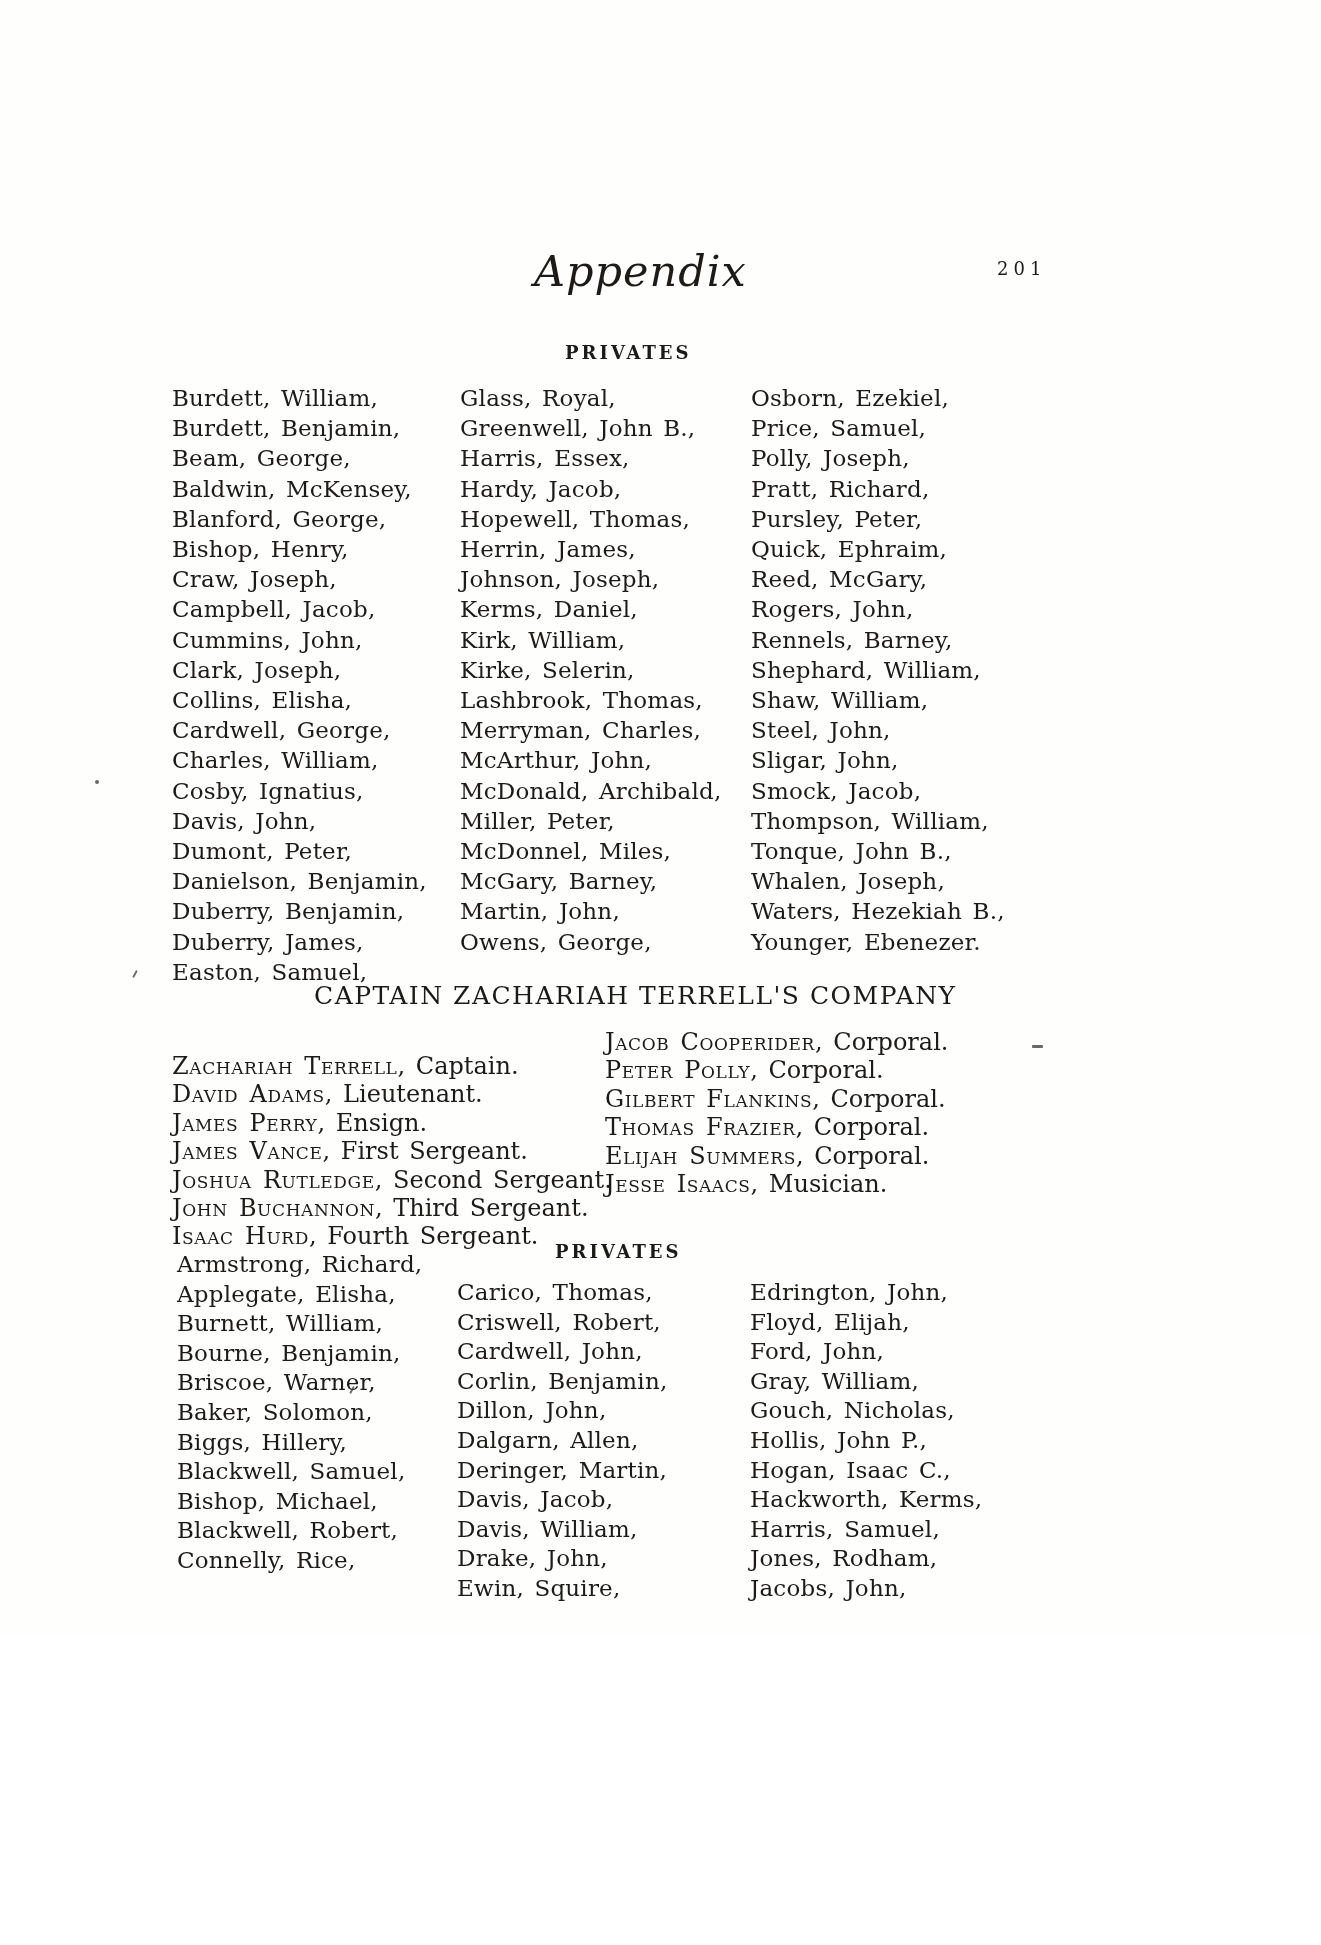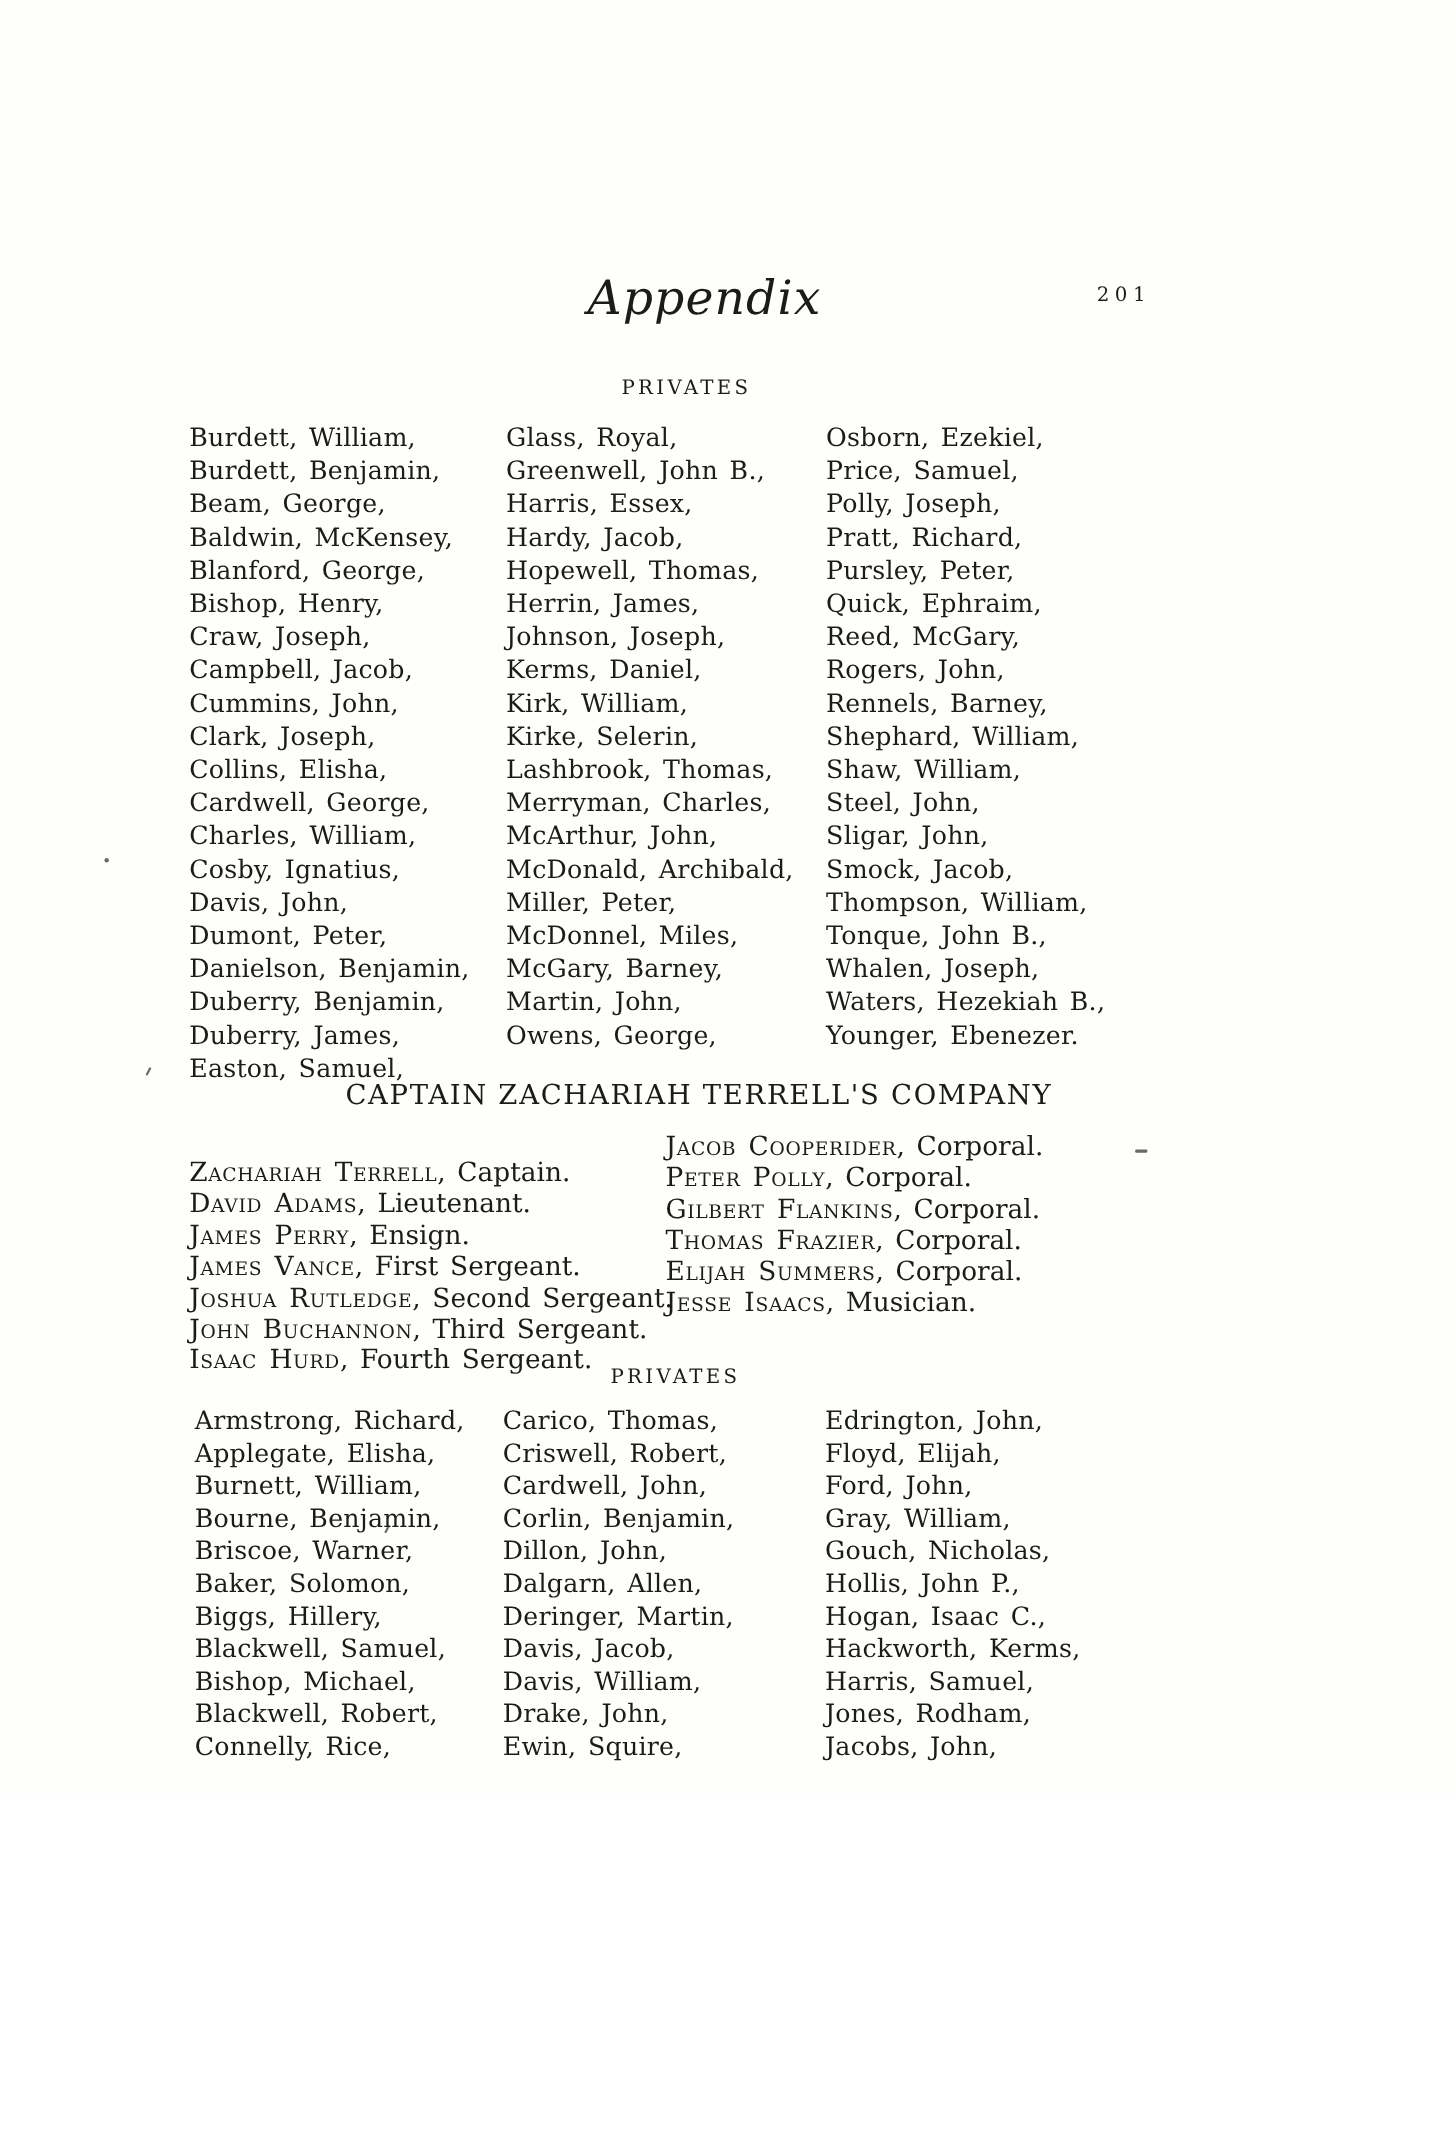--- a/index.html
+++ b/index.html
@@ -22,21 +22,21 @@
   }
   .page-num {
     position: absolute;
     left: 997px; top: 258px;
     font-size: 18px;
     letter-spacing: 5px;
     white-space: nowrap;
   }
   .sec-heading {
     position: absolute;
-    font-weight: 400;
+    font-weight: 700;
     font-size: 18px;
     letter-spacing: 3px;
     white-space: nowrap;
     text-align: center;
   }
   #privates-1 { left: 565px; top: 342px; }
   #privates-2 { left: 555px; top: 1241px; }
   .company-heading {
     position: absolute;
     left: 314px; top: 981px;
@@ -49,21 +49,21 @@
     font-size: 23px;
     line-height: 30.2px;
     letter-spacing: 0.2px;
     word-spacing: 3px;
     white-space: nowrap;
   }
   .roster.sec2 { line-height: 29.6px; }
   #r1c1 { left: 172px; top: 383px; }
   #r1c2 { left: 460px; top: 383px; }
   #r1c3 { left: 751px; top: 383px; }
-  #r2c1 { left: 177px; top: 1278px; }
+  #r2c1 { left: 177px; top: 1250px; }
   #r2c2 { left: 457px; top: 1278px; }
   #r2c3 { left: 750px; top: 1278px; }
   .officers {
     position: absolute;
     top: 1028px;
     font-size: 24px;
     line-height: 28.4px;
     word-spacing: 3px;
     white-space: nowrap;
   }

